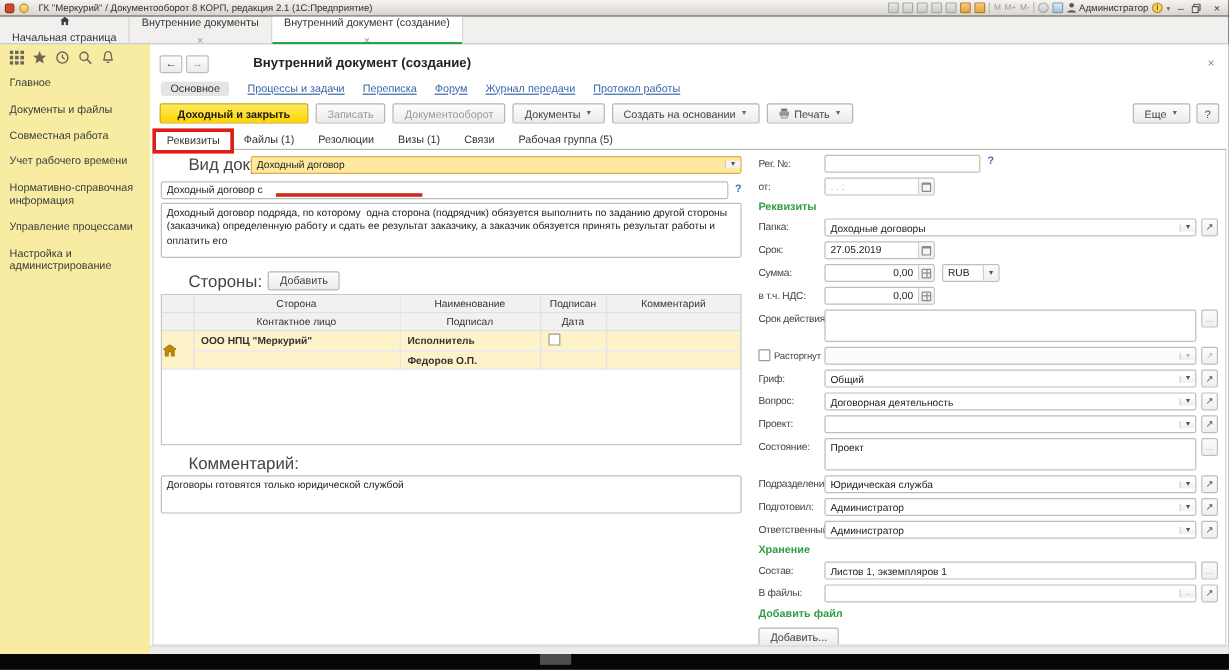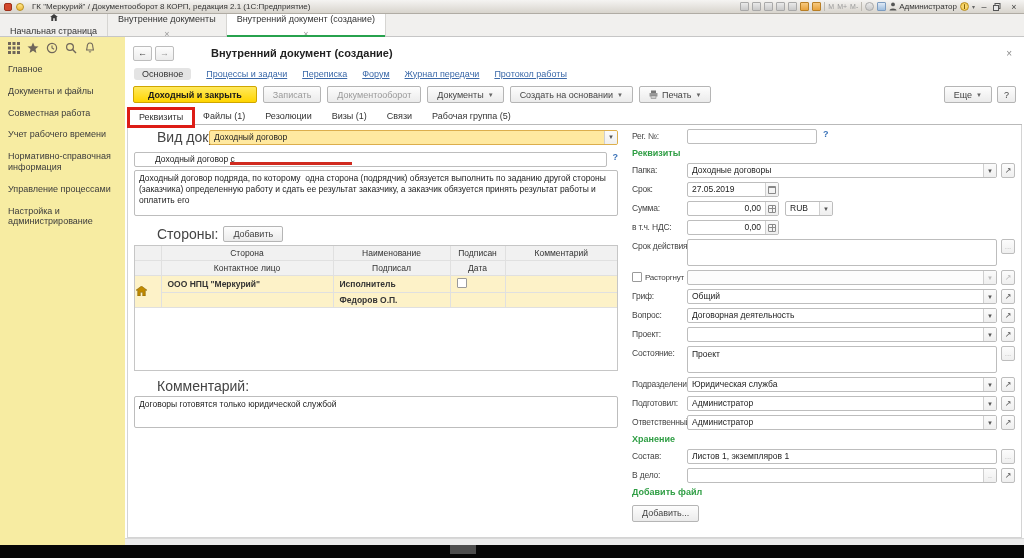--- a/index.html
+++ b/index.html
@@ -72,21 +72,21 @@
   .combo { display:flex; align-items:stretch; height:15px; border:1px solid #bdbdbd; border-radius:2px; background:#fff; overflow:hidden; }
   .combo.grow { flex:1; }
   .combo .val { flex:1; padding:1px 4px; font-size:8.5px; color:#222; white-space:nowrap; overflow:hidden; }
   .combo .val.num { text-align:right; }
   .combo .val.ph { color:#a8a8a8; }
   .combo .dd, .combo .seg { width:13px; border-left:1px solid #cfcfcf; display:flex; align-items:center; justify-content:center; font-size:6px; color:#555; background:linear-gradient(#fbfbfb,#efefef); flex:none; }
   .combo.hl { background:#ffe9a0; border-color:#dcae4c; }
   .combo.hl .val { font-weight:normal; }
   .combo.disabled { background:#fcfcfc; }
   .combo.disabled .dd { color:#bbb; }
-  .inp { height:15px; border:1px solid #bdbdbd; border-radius:2px; background:#fff; font-size:8.5px; padding:1px 20px; font-family:"Liberation Sans",sans-serif; color:#222; }
+  .inp { height:15px; border:1px solid #bdbdbd; border-radius:2px; background:#fff; font-size:8.5px; padding:1px 4px; font-family:"Liberation Sans",sans-serif; color:#222; }
   .btn-sq { width:14px; height:15px; border:1px solid #bdbdbd; border-radius:2px; background:linear-gradient(#fcfcfc,#efefef); display:inline-flex; align-items:center; justify-content:center; font-size:8px; color:#555; margin-left:4px; flex:none; }
   .btn-sq.dim { color:#bbb; }
   .blue-q { color:#3a72b8; font-weight:bold; font-size:9px; margin-left:6px; }
   textarea.t { width:100%; border:1px solid #bdbdbd; border-radius:2px; font-size:8.5px; font-family:"Liberation Sans",sans-serif; color:#222; padding:2px 4px; resize:none; line-height:1.35; }
   .inp-wrap { position:relative; flex:1; }
   .inp-wrap .inp { width:100%; }
   .red-line { position:absolute; left:96px; bottom:2px; width:122px; height:3px; background:#d02a1f; }
   
   .parties-bar { display:flex; align-items:center; margin:6px 0 3px; }
   .grid-box { height:126px; border:1px solid #c6c6c6; overflow:hidden; background:#fff; }
@@ -104,21 +104,21 @@
   .rhead { font-size:9px; font-weight:bold; color:#2f9e44; margin:2px 0 5px; }
   .fix92 { width:92px; flex:none; }
   .fix48 { width:48px; flex:none; margin-left:6px; }
   .cal { width:8px; height:8px; border:1px solid #8a8a8a; border-top:2.5px solid #8a8a8a; border-radius:1px; }
   .calc { width:8px; height:8px; border:1px solid #8a8a8a; border-radius:1px; background:
     linear-gradient(#8a8a8a,#8a8a8a) 50% 0/1px 100% no-repeat,
     linear-gradient(#8a8a8a,#8a8a8a) 0 50%/100% 1px no-repeat; }
   .bottom-gap { height:7px; background:#ececec; border-top:1px solid #d8d8d8; }
   .bottom-strip { height:13px; background:#070707; position:relative; }
   .notch { position:absolute; left:450px; top:0; width:26px; height:9px; background:#4d4d4d; }
-  .grow { flex:1; min-width:0; }
+  .grow { flex:1; min-width:0;align-items:center; }
   svg { display:block; }
 </style>
 </head>
 <body>
 
 <div class="screen">
 
   <div class="titlebar">
     <span class="app-dot"></span>
     <span class="menu-dot"></span>
@@ -352,20 +352,29 @@
         </div>
 
         <div class="col-right">
 
           <div class="rr">
             <span class="rlbl">Рег. №:</span>
             <input class="inp" style="width: 130px;">
             <span class="blue-q">?</span>
           </div>
 
+          <div class="rr">
+            <span class="rlbl">от:</span>
+            <span class="combo fix92">
+              <span class="val ph">. .     :</span>
+              <span class="seg">
+                    <span class="cal"></span>
+                  </span>
+            </span>
+          </div>
 
           <div class="rhead">Реквизиты</div>
 
           <div class="rr">
             <span class="rlbl">Папка:</span>
             <span class="combo grow">
               <span class="val">Доходные договоры</span>
               <span class="dd">▼</span>
             </span>
             <span class="btn-sq">↗</span>
@@ -487,21 +496,21 @@
 
           <div class="rr">
             <span class="rlbl">Состав:</span>
             <span class="combo grow">
               <span class="val">Листов 1, экземпляров 1</span>
             </span>
             <span class="btn-sq dim">...</span>
           </div>
 
           <div class="rr">
-            <span class="rlbl">В дело:</span>
+            <span class="rlbl">В файлы:</span>
             <span class="combo grow">
               <span class="val"></span>
               <span class="seg" style="font-size:7px;color:#aaa;">..</span>
             </span>
             <span class="btn-sq">↗</span>
           </div>
 
           <div class="rhead">Добавить файл</div>
           <span class="btn" style="height:17px;">Добавить...</span>
 

